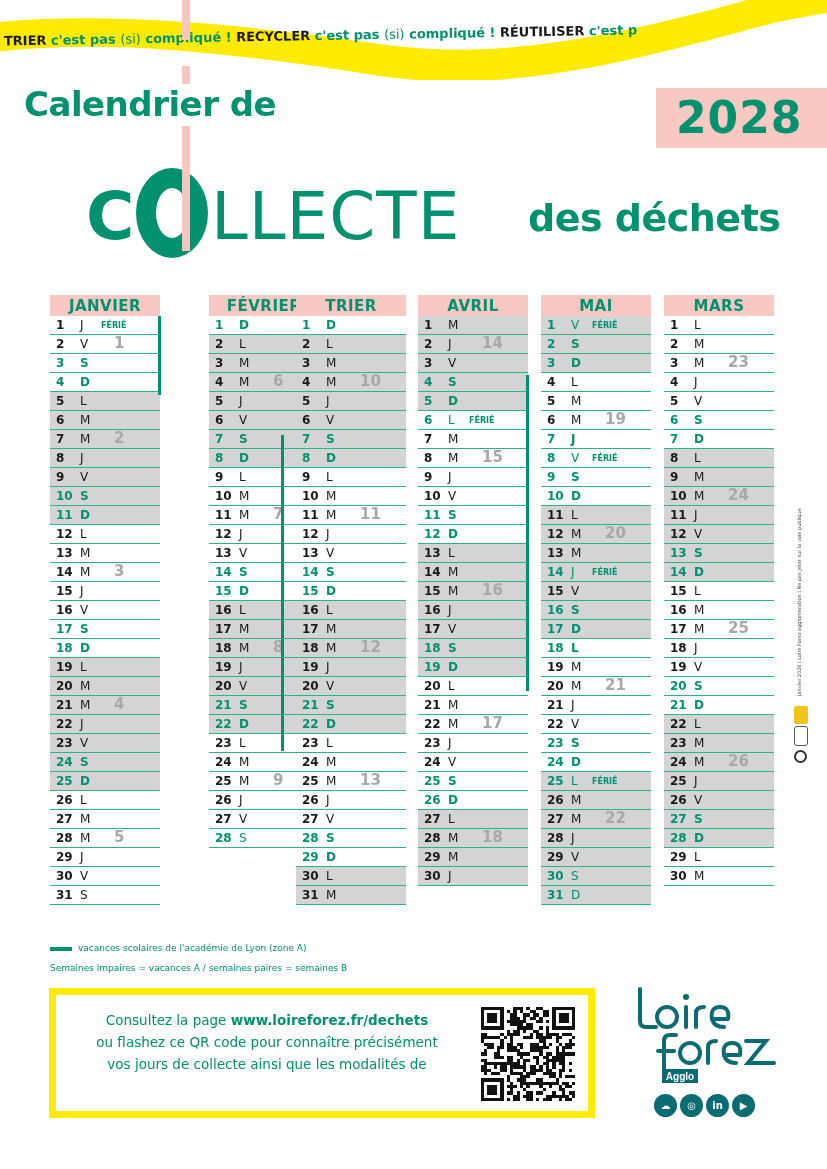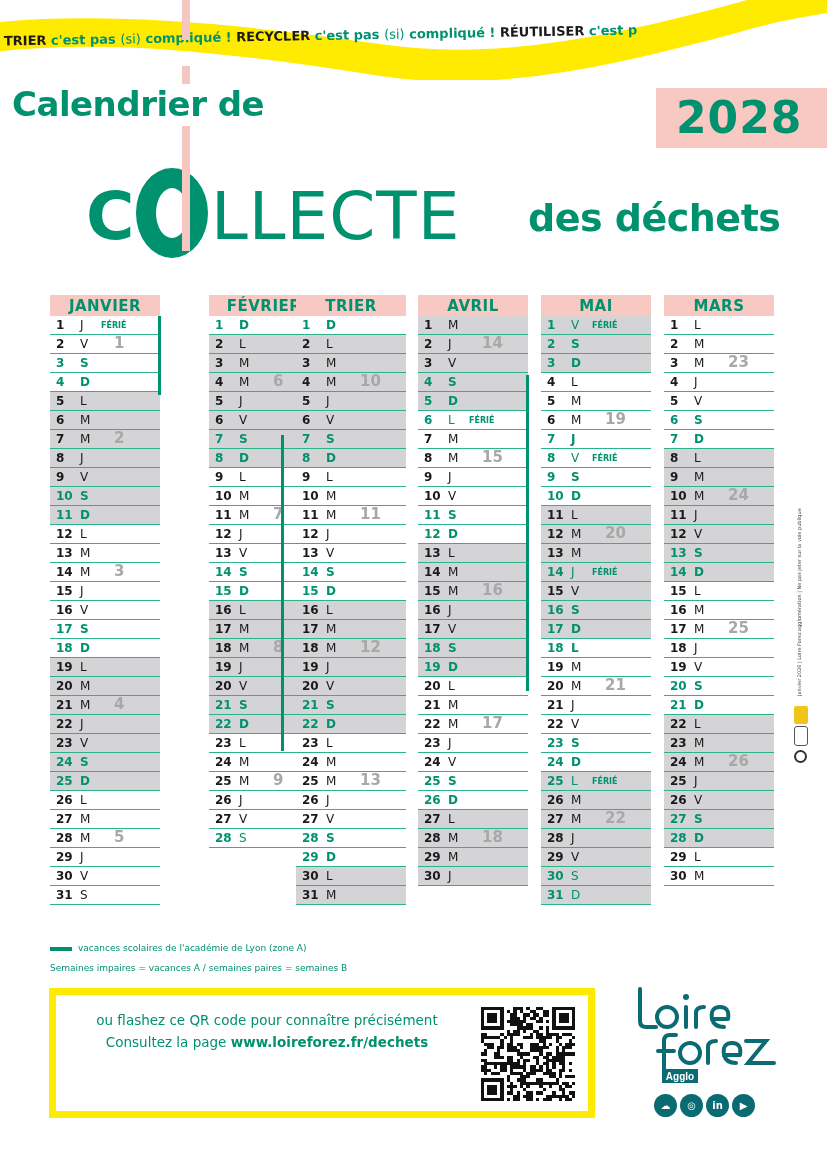--- a/index.html
+++ b/index.html
@@ -1,19 +1,19 @@
 <!DOCTYPE html>
 <html><head>
 <meta charset="utf-8">
 <style>
   html,body{margin:0;padding:0;}
   body{width:827px;height:1169px;position:relative;overflow:hidden;background:#ffffff;font-family:"DejaVu Sans","Liberation Sans",sans-serif;}
   .banner{position:absolute;left:-20px;top:0;width:880px;height:80px;}
   .pinkline{position:absolute;left:182px;width:8px;background:#f6c6c0;}
-  .title-cal{position:absolute;left:12px;top:84px;font-size:34px;font-weight:bold;color:#00916e;letter-spacing:-0.5px;}
+  .title-cal{position:absolute;left:24px;top:84px;font-size:34px;font-weight:bold;color:#00916e;letter-spacing:-0.5px;}
   .year-box{position:absolute;left:656px;top:88px;width:171px;height:60px;background:#f8c9c2;}
   .year-text{position:absolute;left:676px;top:92px;font-size:44px;font-weight:bold;color:#00916e;letter-spacing:1px;}
   .collecte{position:absolute;left:86px;top:168px;height:90px;}
   .collecte-c{position:absolute;left:0;top:10px;font-size:66px;font-weight:bold;color:#00916e;}
   .collecte-o{position:absolute;left:50px;top:0;width:72px;height:90px;border-radius:50%;border:20px solid #00916e;box-sizing:border-box;}
   .collecte-rest{position:absolute;left:125px;top:10px;font-size:66px;font-weight:normal;color:#00916e;letter-spacing:1px;white-space:nowrap;}
   .des-dechets{position:absolute;left:528px;top:196px;font-size:38px;font-weight:bold;color:#00916e;white-space:nowrap;letter-spacing:-0.5px;}
 
   .month{position:absolute;top:295px;width:110px;}
   .mhead{height:21px;background:#f8c9c2;color:#00916e;font-weight:bold;font-size:15px;text-align:center;line-height:22px;letter-spacing:0.5px;}
@@ -845,22 +845,23 @@
     </div>
   </div>
 
 <div class="legend">
   <span class="bar"></span><span>vacances scolaires de l'académie de Lyon (zone A)</span>
 </div>
 <div class="legend2">Semaines impaires = vacances A / semaines paires = semaines B</div>
 
 <div class="info">
   <div class="info-text">
+    <div><span>Consultez la page </span><b>www.loireforez.fr/dechets</b></div>
     <div>ou flashez ce QR code pour connaître précisément</div>
-    <div><span>Consultez la page </span><b>www.loireforez.fr/dechets</b></div>
+    <div>vos jours de collecte ainsi que les modalités de</div>
   </div>
   <svg class="qr" viewBox="0 0 29 29" shape-rendering="crispEdges">
     <rect width="29" height="29" fill="#fff"></rect>
     <g fill="#111">
       <rect x="0" y="0" width="7" height="7"></rect>
         <rect x="1" y="1" width="5" height="5" fill="#fff"></rect>
         <rect x="2" y="2" width="3" height="3"></rect>
       <rect x="22" y="0" width="7" height="7"></rect>
         <rect x="23" y="1" width="5" height="5" fill="#fff"></rect>
         <rect x="24" y="2" width="3" height="3"></rect>

